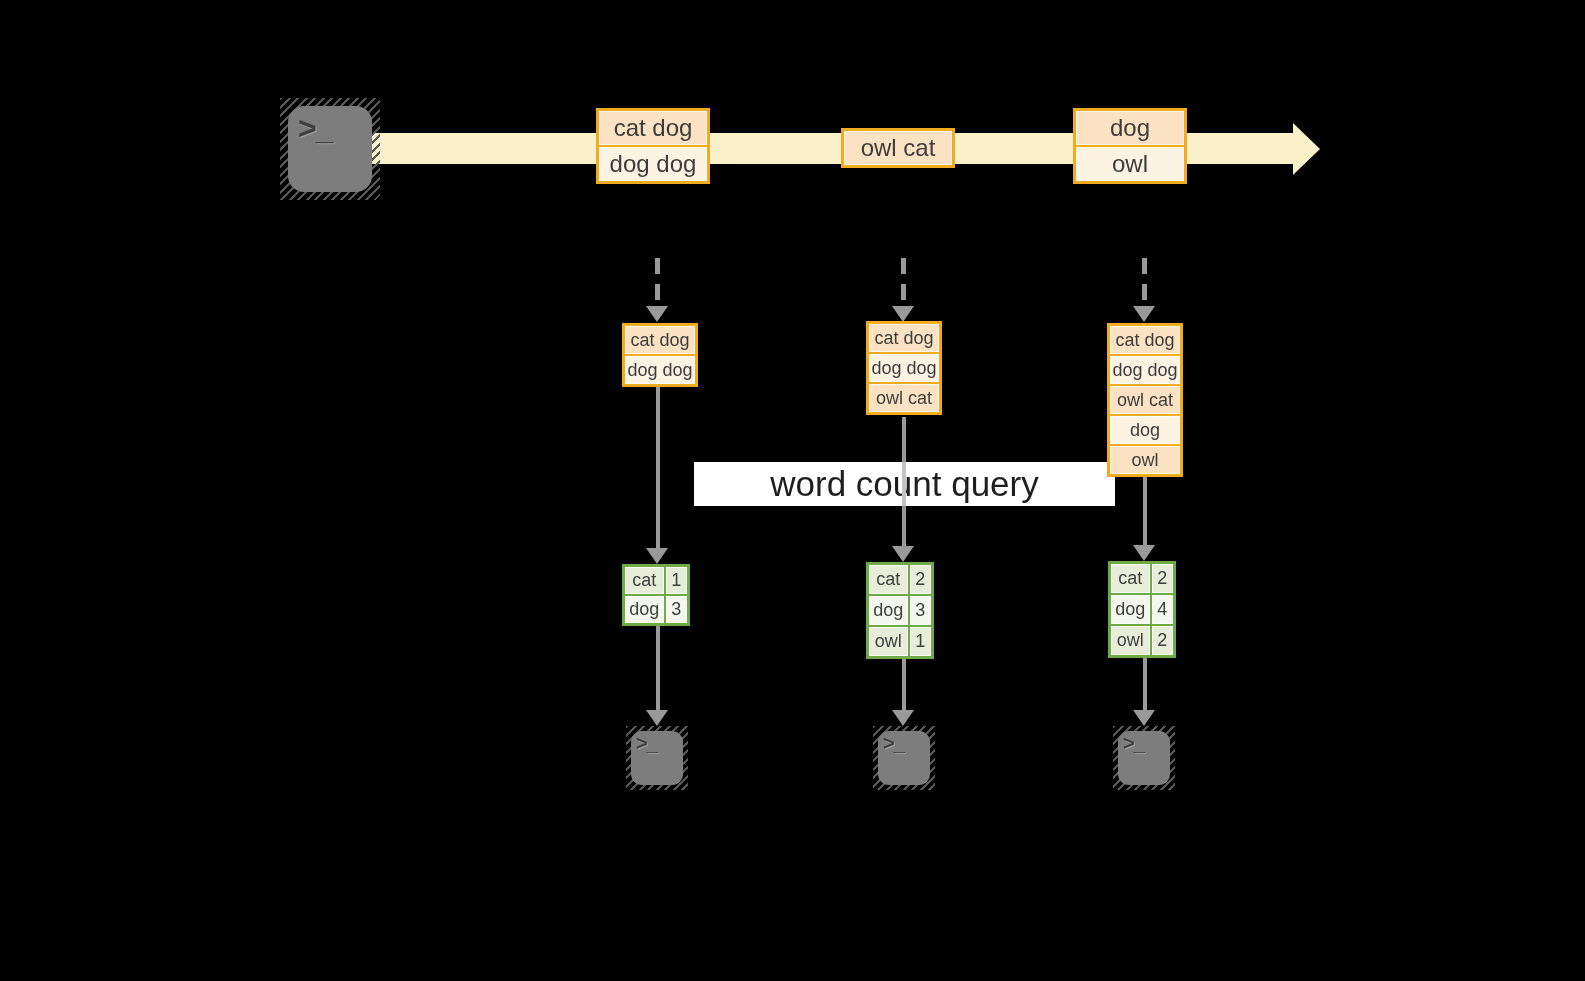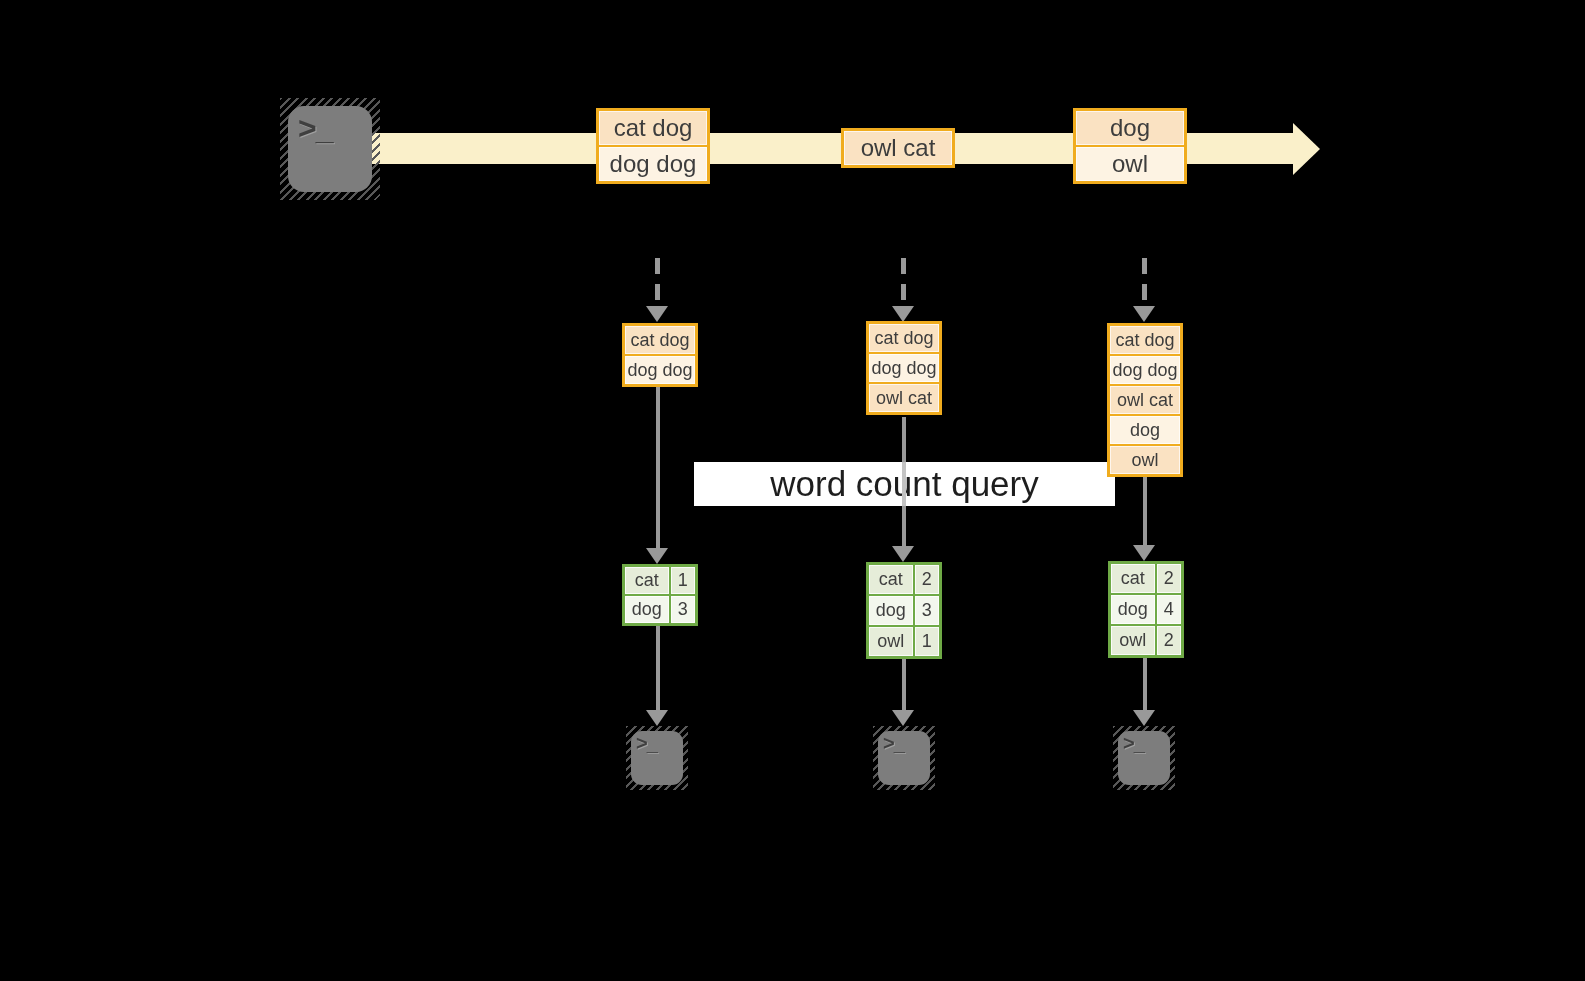--- a/index.html
+++ b/index.html
@@ -58,21 +58,21 @@
   .s-a { left:656px; top:626px; height:84px; } .sh-a { left:646px; top:710px; }
   .s-b { left:902px; top:659px; height:51px; } .sh-b { left:892px; top:710px; }
   .s-c { left:1143px; top:658px; height:52px; } .sh-c { left:1133px; top:710px; }
   .band-overlay { position:absolute; left:902px; top:462px; height:44px; width:4px;
     background:#c3c3c3; z-index:4; }
   
   .query-band { position:absolute; left:694px; top:462px; width:421px; height:44px;
     background:#ffffff; z-index:3; display:flex; align-items:center; justify-content:center; }
   .query-band span { font-size:35px; color:#1e1e1e; letter-spacing:0; }
   
-  .gtable { position:absolute; width:76px; background:#6FAA46; padding:3px;
+  .gtable { position:absolute; width:68px; background:#6FAA46; padding:3px;
     display:flex; flex-direction:column; gap:2px; box-sizing:border-box; z-index:5; }
   .grow { display:grid; grid-template-columns:1.8fr 1fr; gap:2px; }
   .gcell { display:flex; align-items:center; justify-content:center; color:#3f3f3f;
     font-size:18px; box-shadow:inset 0 0 0 1px rgba(255,255,255,.8); }
   .grow:nth-child(odd) .gcell { background:#E6EDD9; }
   .grow:nth-child(even) .gcell { background:#F3F7ED; }
   .gt-a { left:622px; top:564px; } .gt-a .gcell { height:27px; }
   .gt-b { left:866px; top:562px; } .gt-b .gcell { height:29px; }
   .gt-c { left:1108px; top:561px; } .gt-c .gcell { height:29px; }
 </style>

